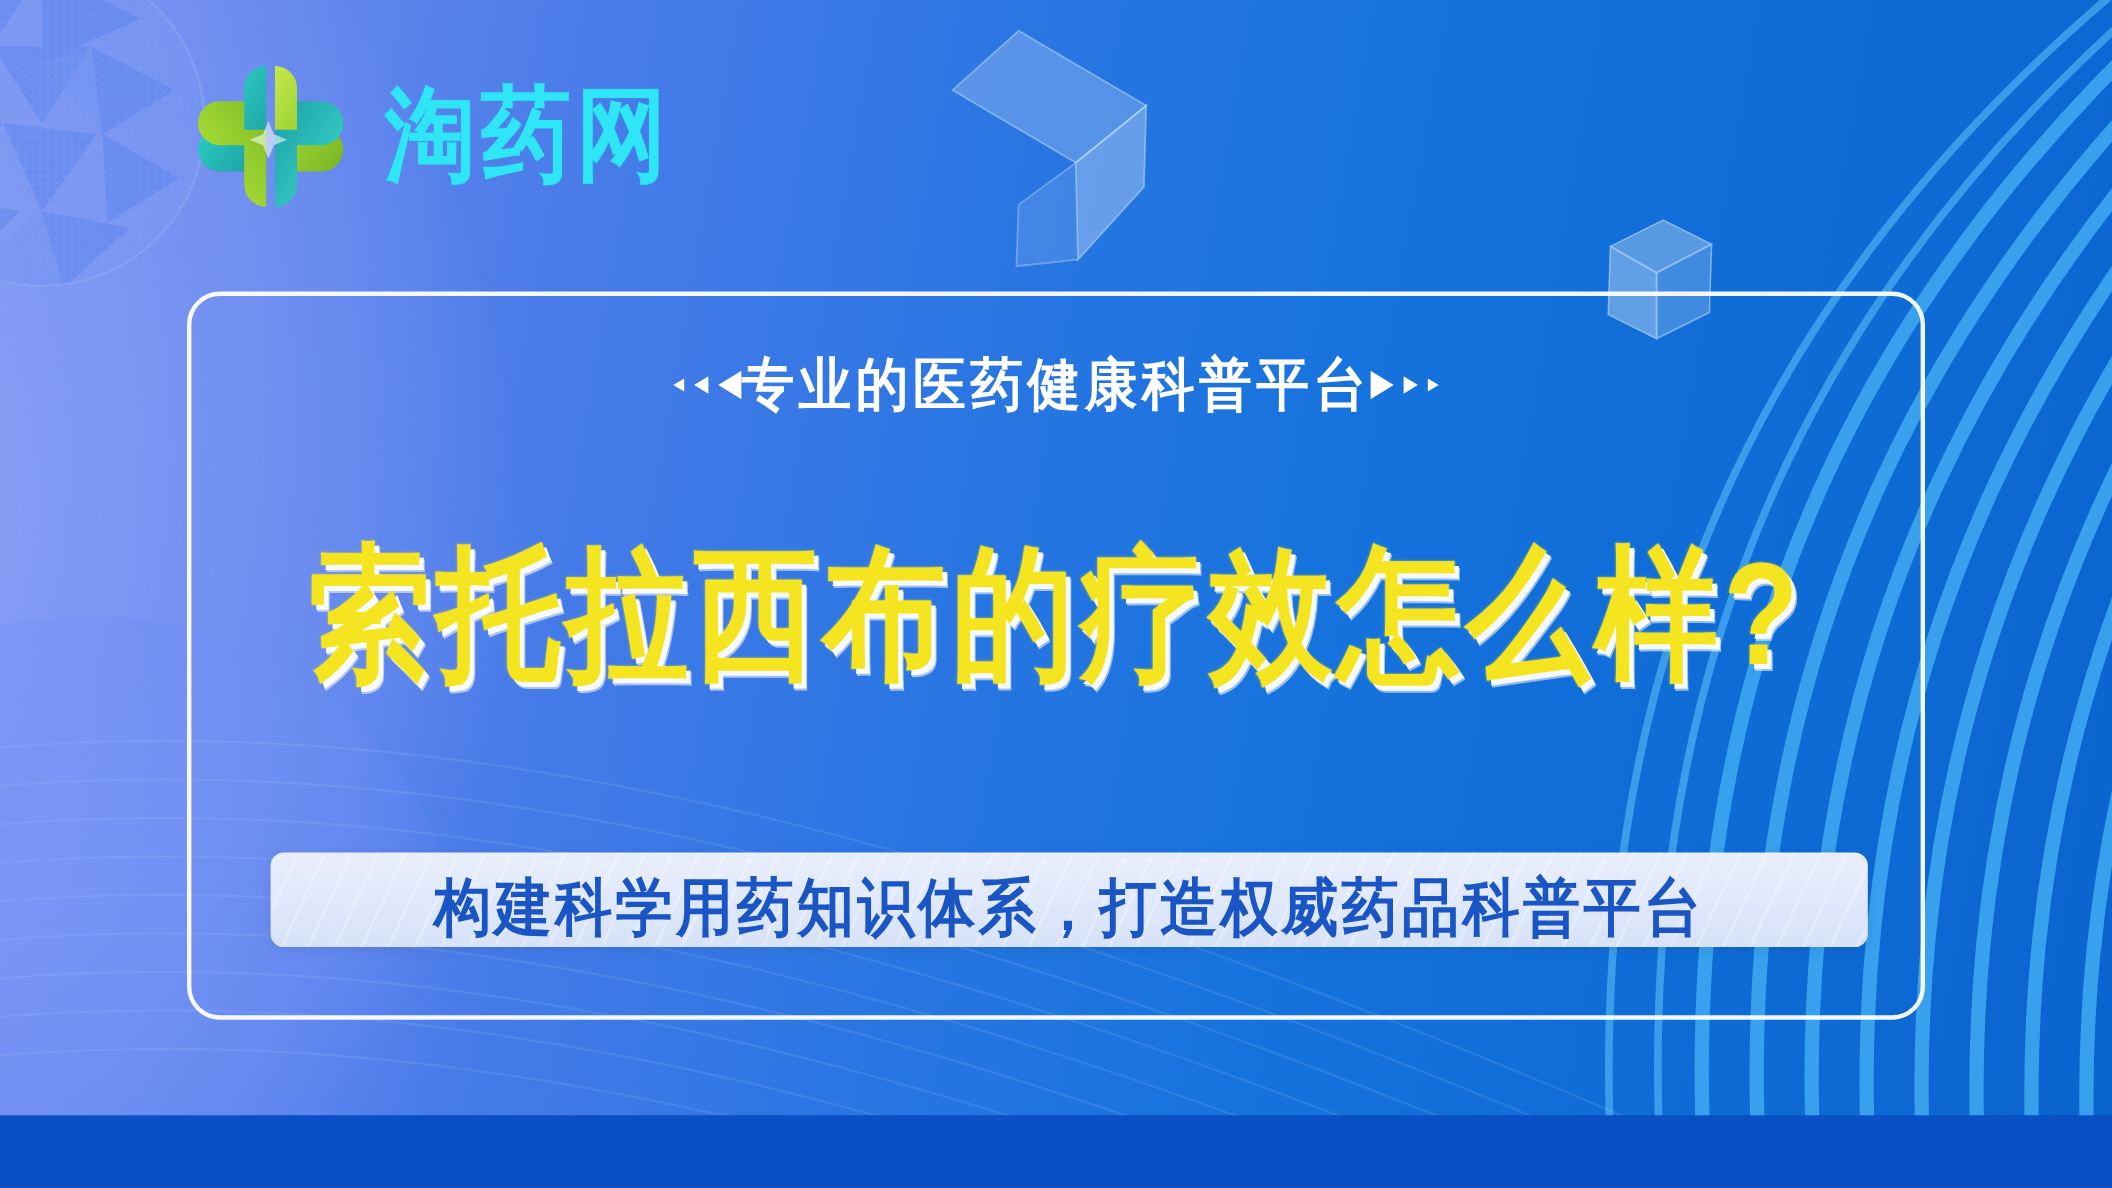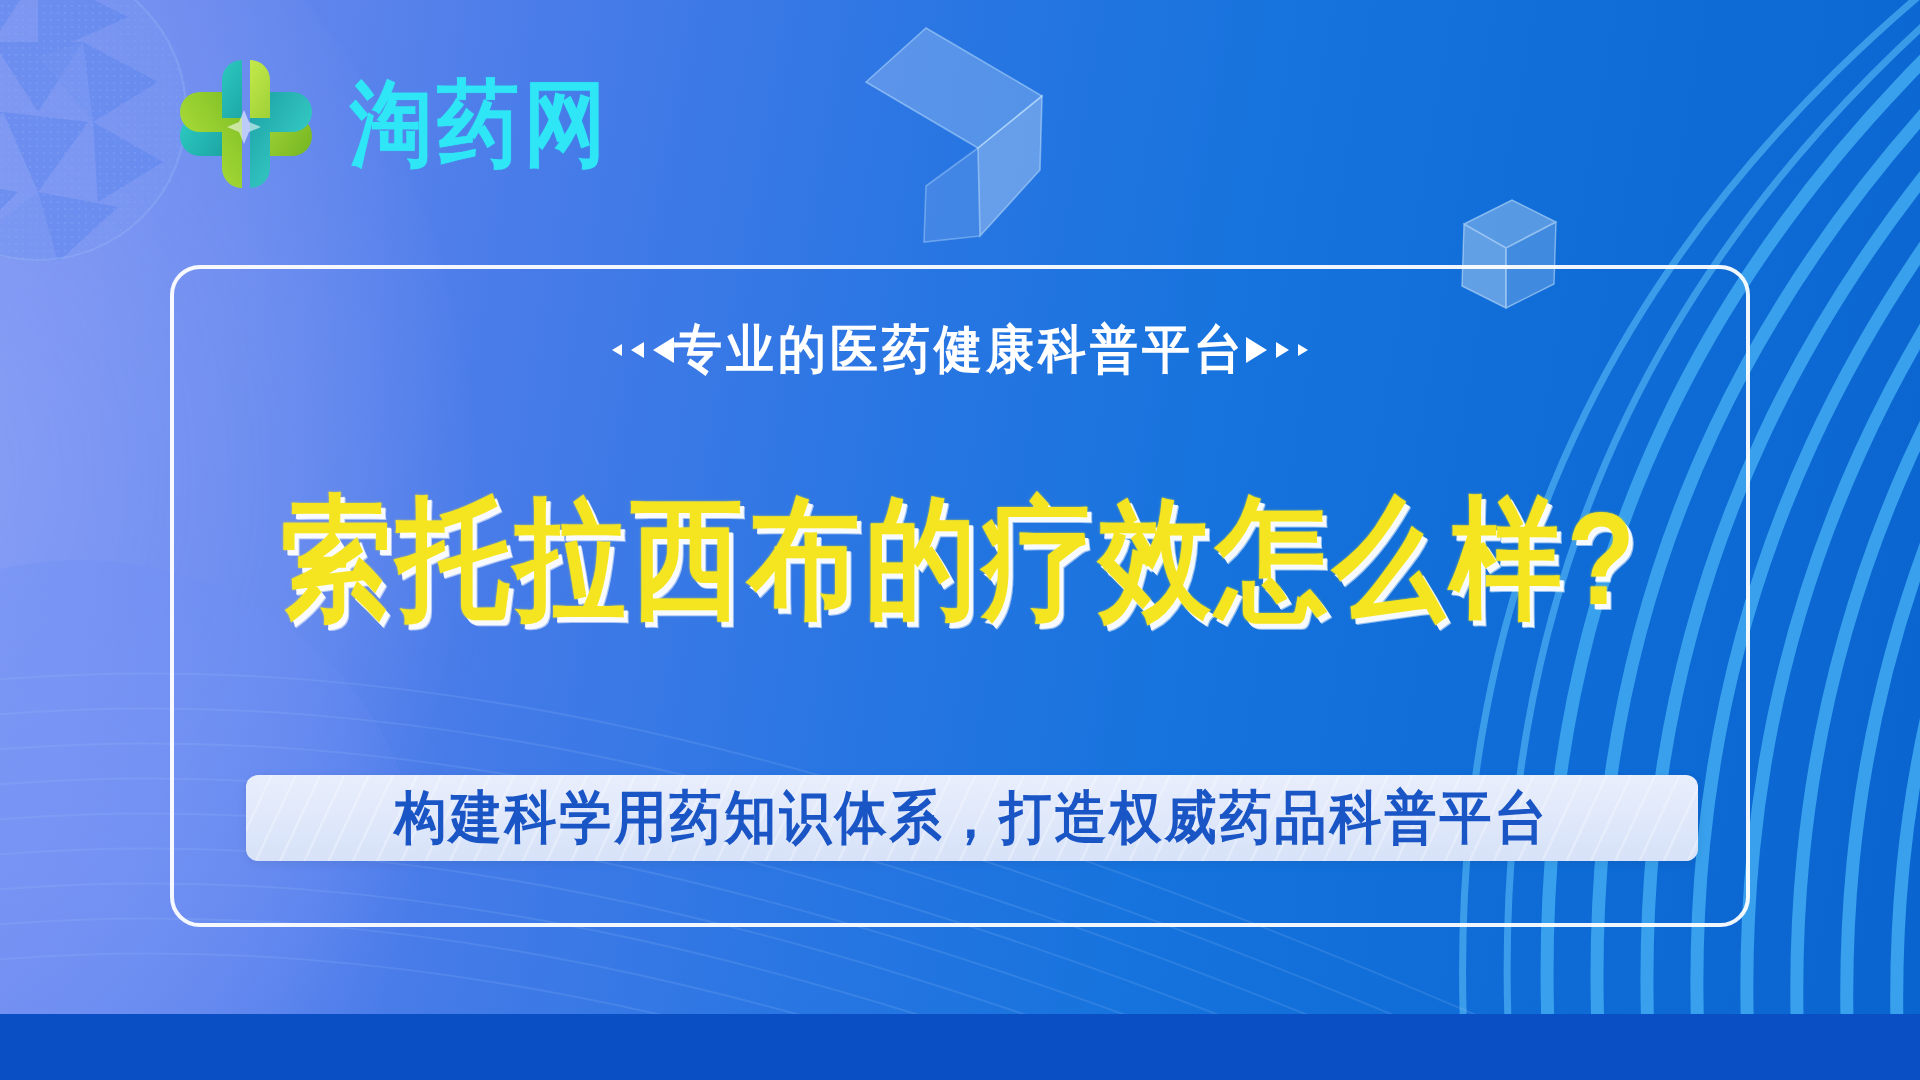--- a/index.html
+++ b/index.html
@@ -89,21 +89,21 @@
     text-shadow:
        4px 4px 0 rgba(255,255,255,.92),
        5px 5px 0 rgba(255,255,255,.55),
        0 0 2px rgba(245,229,32,.9);
   }
 
   .bottombar{
     position:absolute;left:246px;top:775px;width:1452px;height:86px;
     background:linear-gradient(180deg,#e9eefc 0%,#dee7fa 60%,#d7e2f8 100%);
     border-radius:12px;
-    display:flex;align-items:center;justify-content:center;
+    display:flex;align-items:flex-end;justify-content:center;
     box-shadow:0 2px 10px rgba(0,0,0,.08);
     overflow:hidden;
   }
   .bottombar .sheen{
     position:absolute;inset:0;
     background:repeating-linear-gradient(115deg, rgba(255,255,255,.55) 0px, rgba(255,255,255,.55) 2px, rgba(255,255,255,0) 3px, rgba(255,255,255,0) 22px);
     opacity:.5;pointer-events:none;
   }
   .bottombar .t{
     position:relative;font-size:52px;font-weight:700;letter-spacing:3px;

